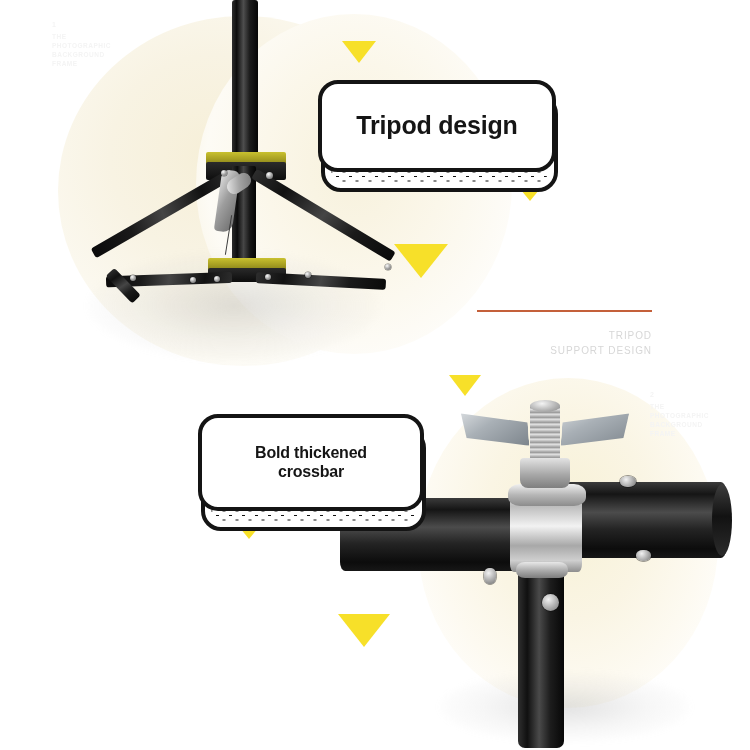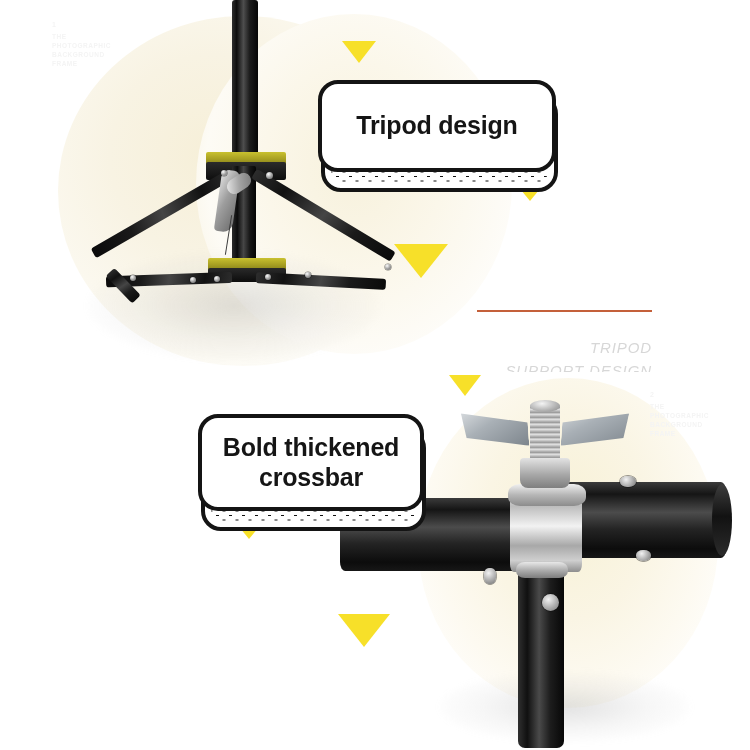--- a/index.html
+++ b/index.html
@@ -80,23 +80,23 @@
       radial-gradient(#111 1.05px, transparent 1.15px);
     background-size:13px 9px, 13px 9px;
     background-position:0 1px, 6.5px 5.5px;
     border-radius:0 0 14px 14px;
   }
 
   
   .labelblock { position:absolute; }
   .rule { height:1.6px; background:#c4603a; width:100%; }
   .caption {
-    margin-top:24px; color:#d7d7d7;
-    font-size:15px; letter-spacing:.9px; line-height:1.55;
-    font-weight:400; white-space:pre-line;font-style:italic;
+    margin-top:16px; color:#d7d7d7;
+    font-size:10px; letter-spacing:.9px; line-height:1.55;
+    font-weight:400; white-space:pre-line;
   }
   .caption.right { text-align:right; }
   .caption.left  { text-align:left; }
 
   
   .art { position:absolute; }
   .metal-blk {
     background:linear-gradient(100deg,#2d2d2d 0%,#111 22%,#454545 50%,#1a1a1a 72%,#0a0a0a 100%);
   }
   .rivet {
@@ -287,21 +287,21 @@
       <div class="screwhead" style="left:316px;top:178px;width:15px;height:11px;border-radius:45%;"></div>
     </div>
 
     <div class="tri" style="left:449px;top:3px;border-left-width:16px;border-right-width:16px;border-top-width:21px;border-top-color:#f7e029;"></div>
 
     <div class="callout" style="left:198px;top:42px;width:228px;height:117px;">
       <div class="callout-band" style="left:3px;top:14px;width:225px;height:103px;">
         <div class="callout-band-dots"></div>
       </div>
       <div class="callout-body" style="width:226px;height:97px;">
-        <span class="callout-text" style="font-size:25px;white-space:pre-line;">Bold thickened
+        <span class="callout-text" style="font-size:16px;white-space:pre-line;">Bold thickened
 crossbar</span>
       </div>
 
       <div class="tri" style="left:42px;top:114px;border-left-width:9px;border-right-width:9px;border-top-width:11px;border-top-color:#f7e029;"></div>
     </div>
 
     <div class="tri" style="left:338px;top:242px;border-left-width:26px;border-right-width:26px;border-top-width:33px;border-top-color:#f7e029;"></div>
 
   </div>
 

